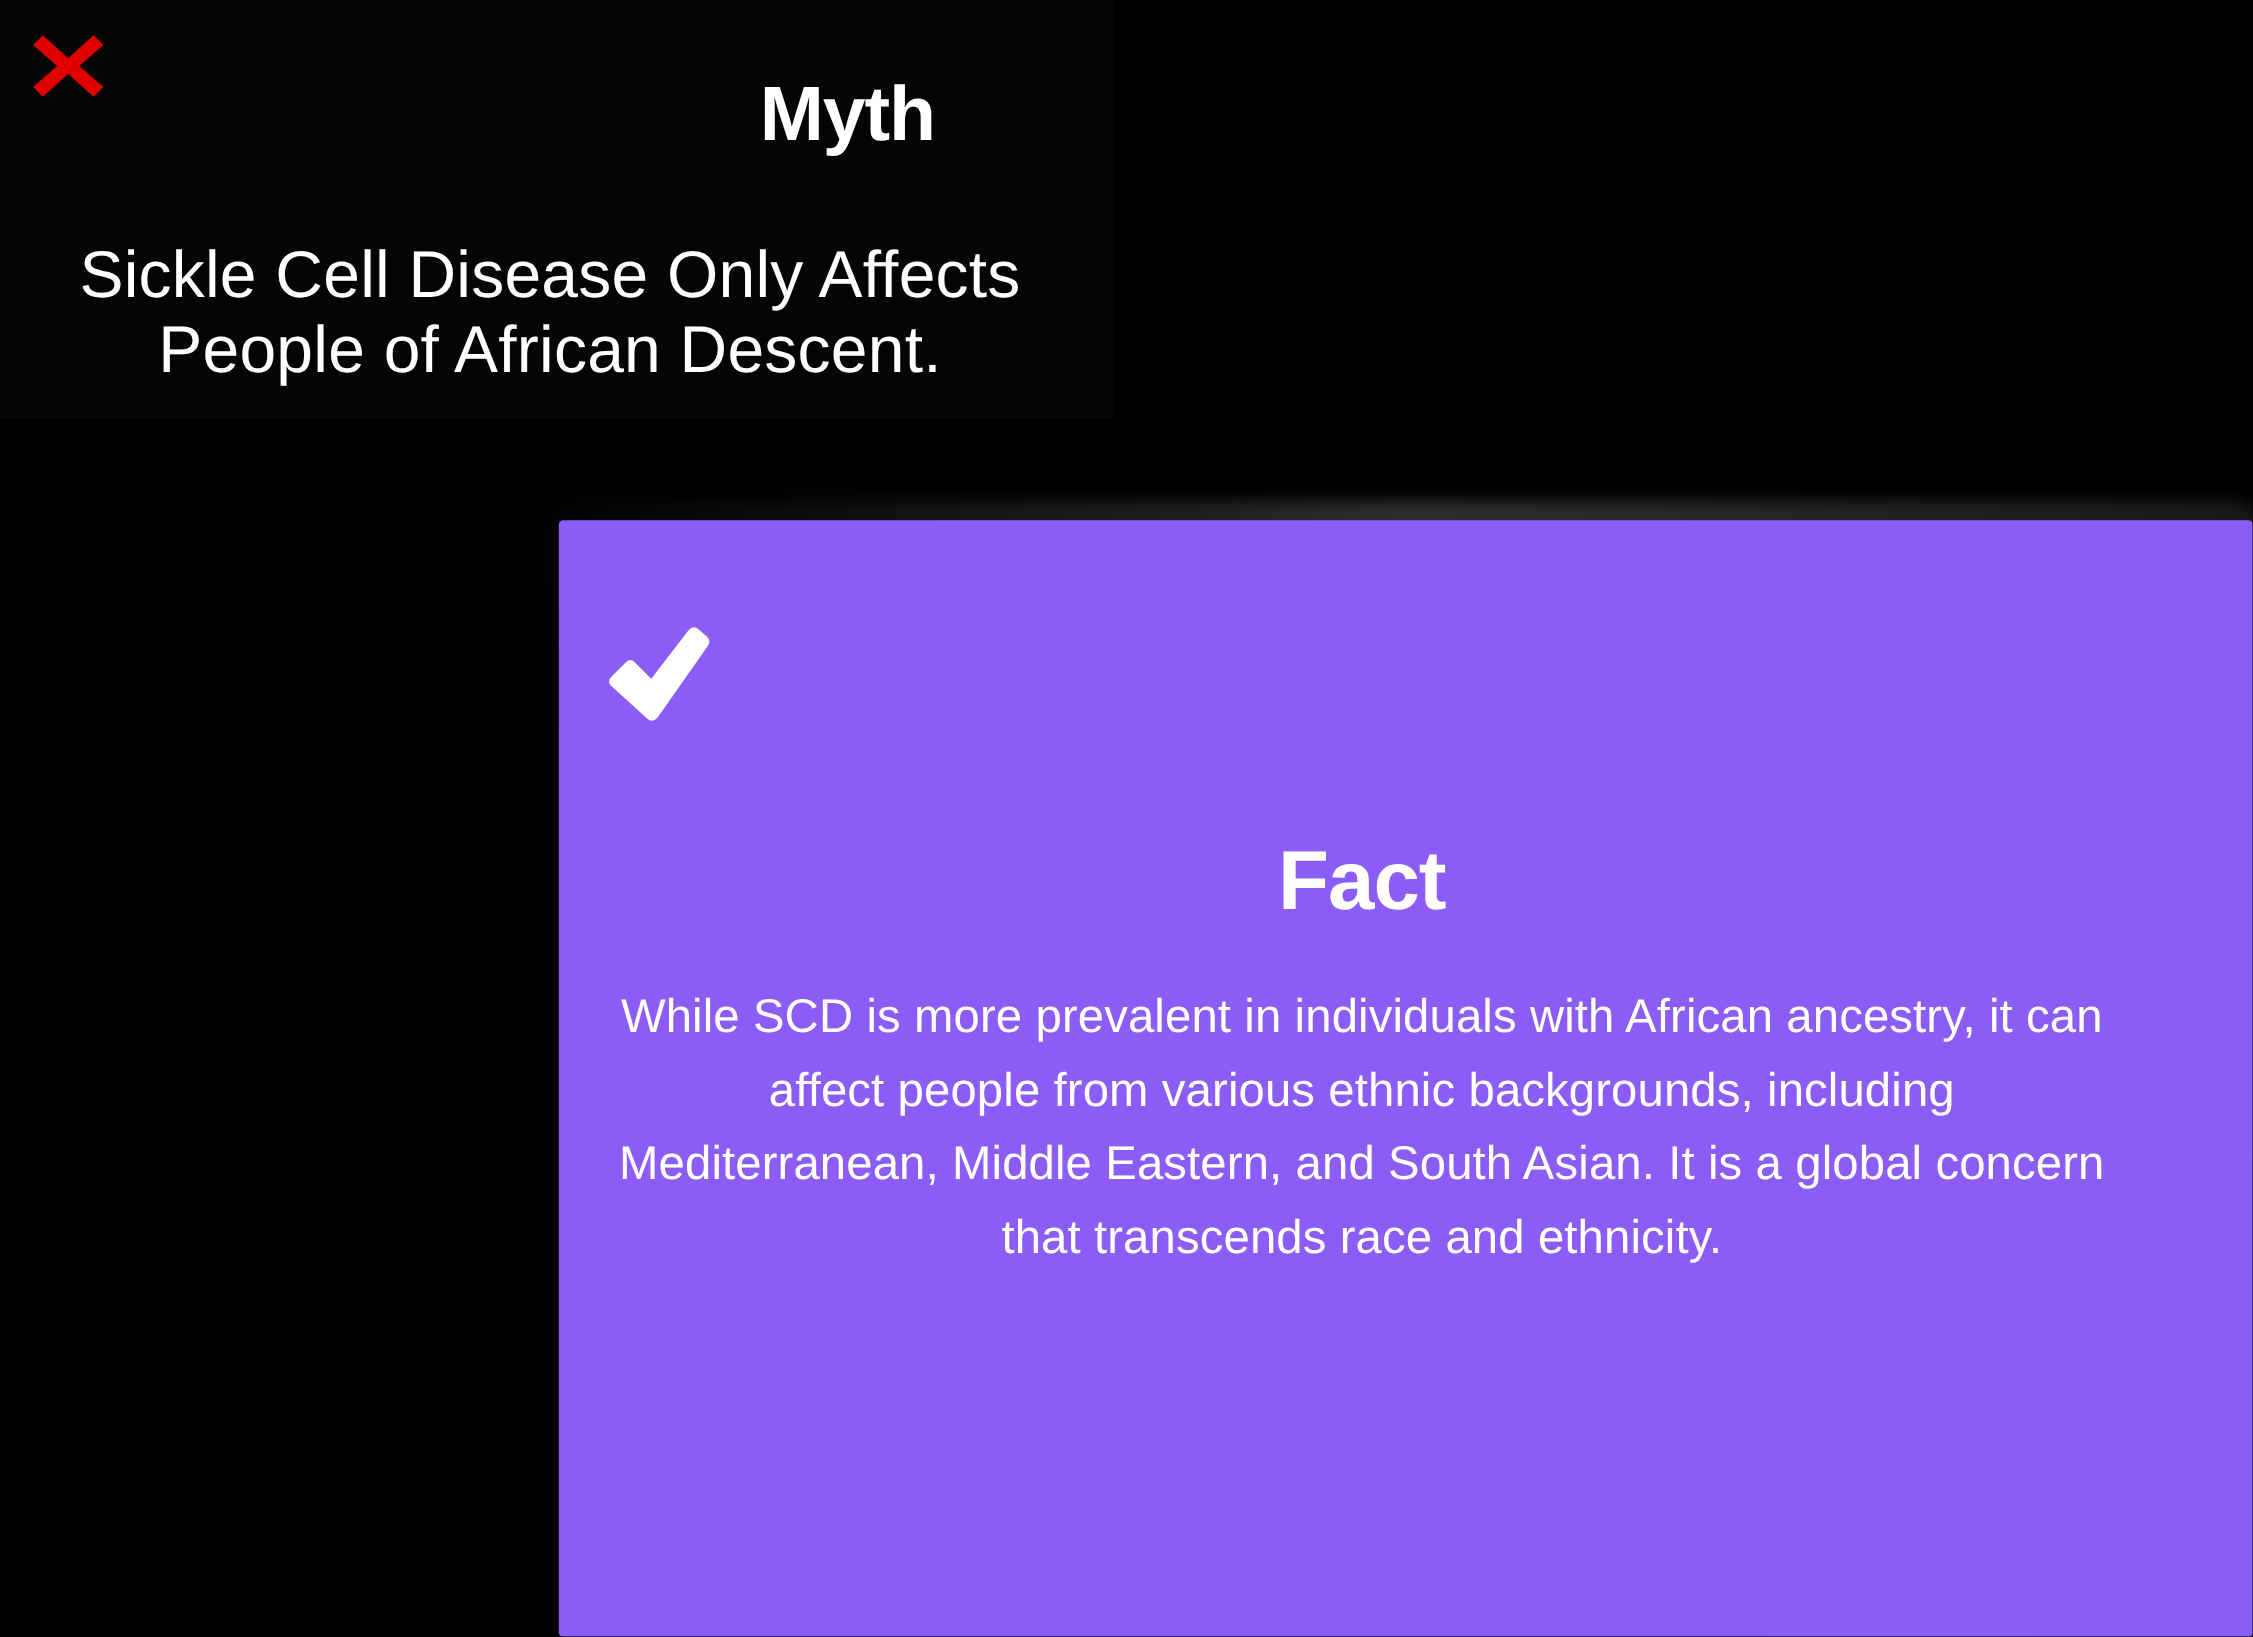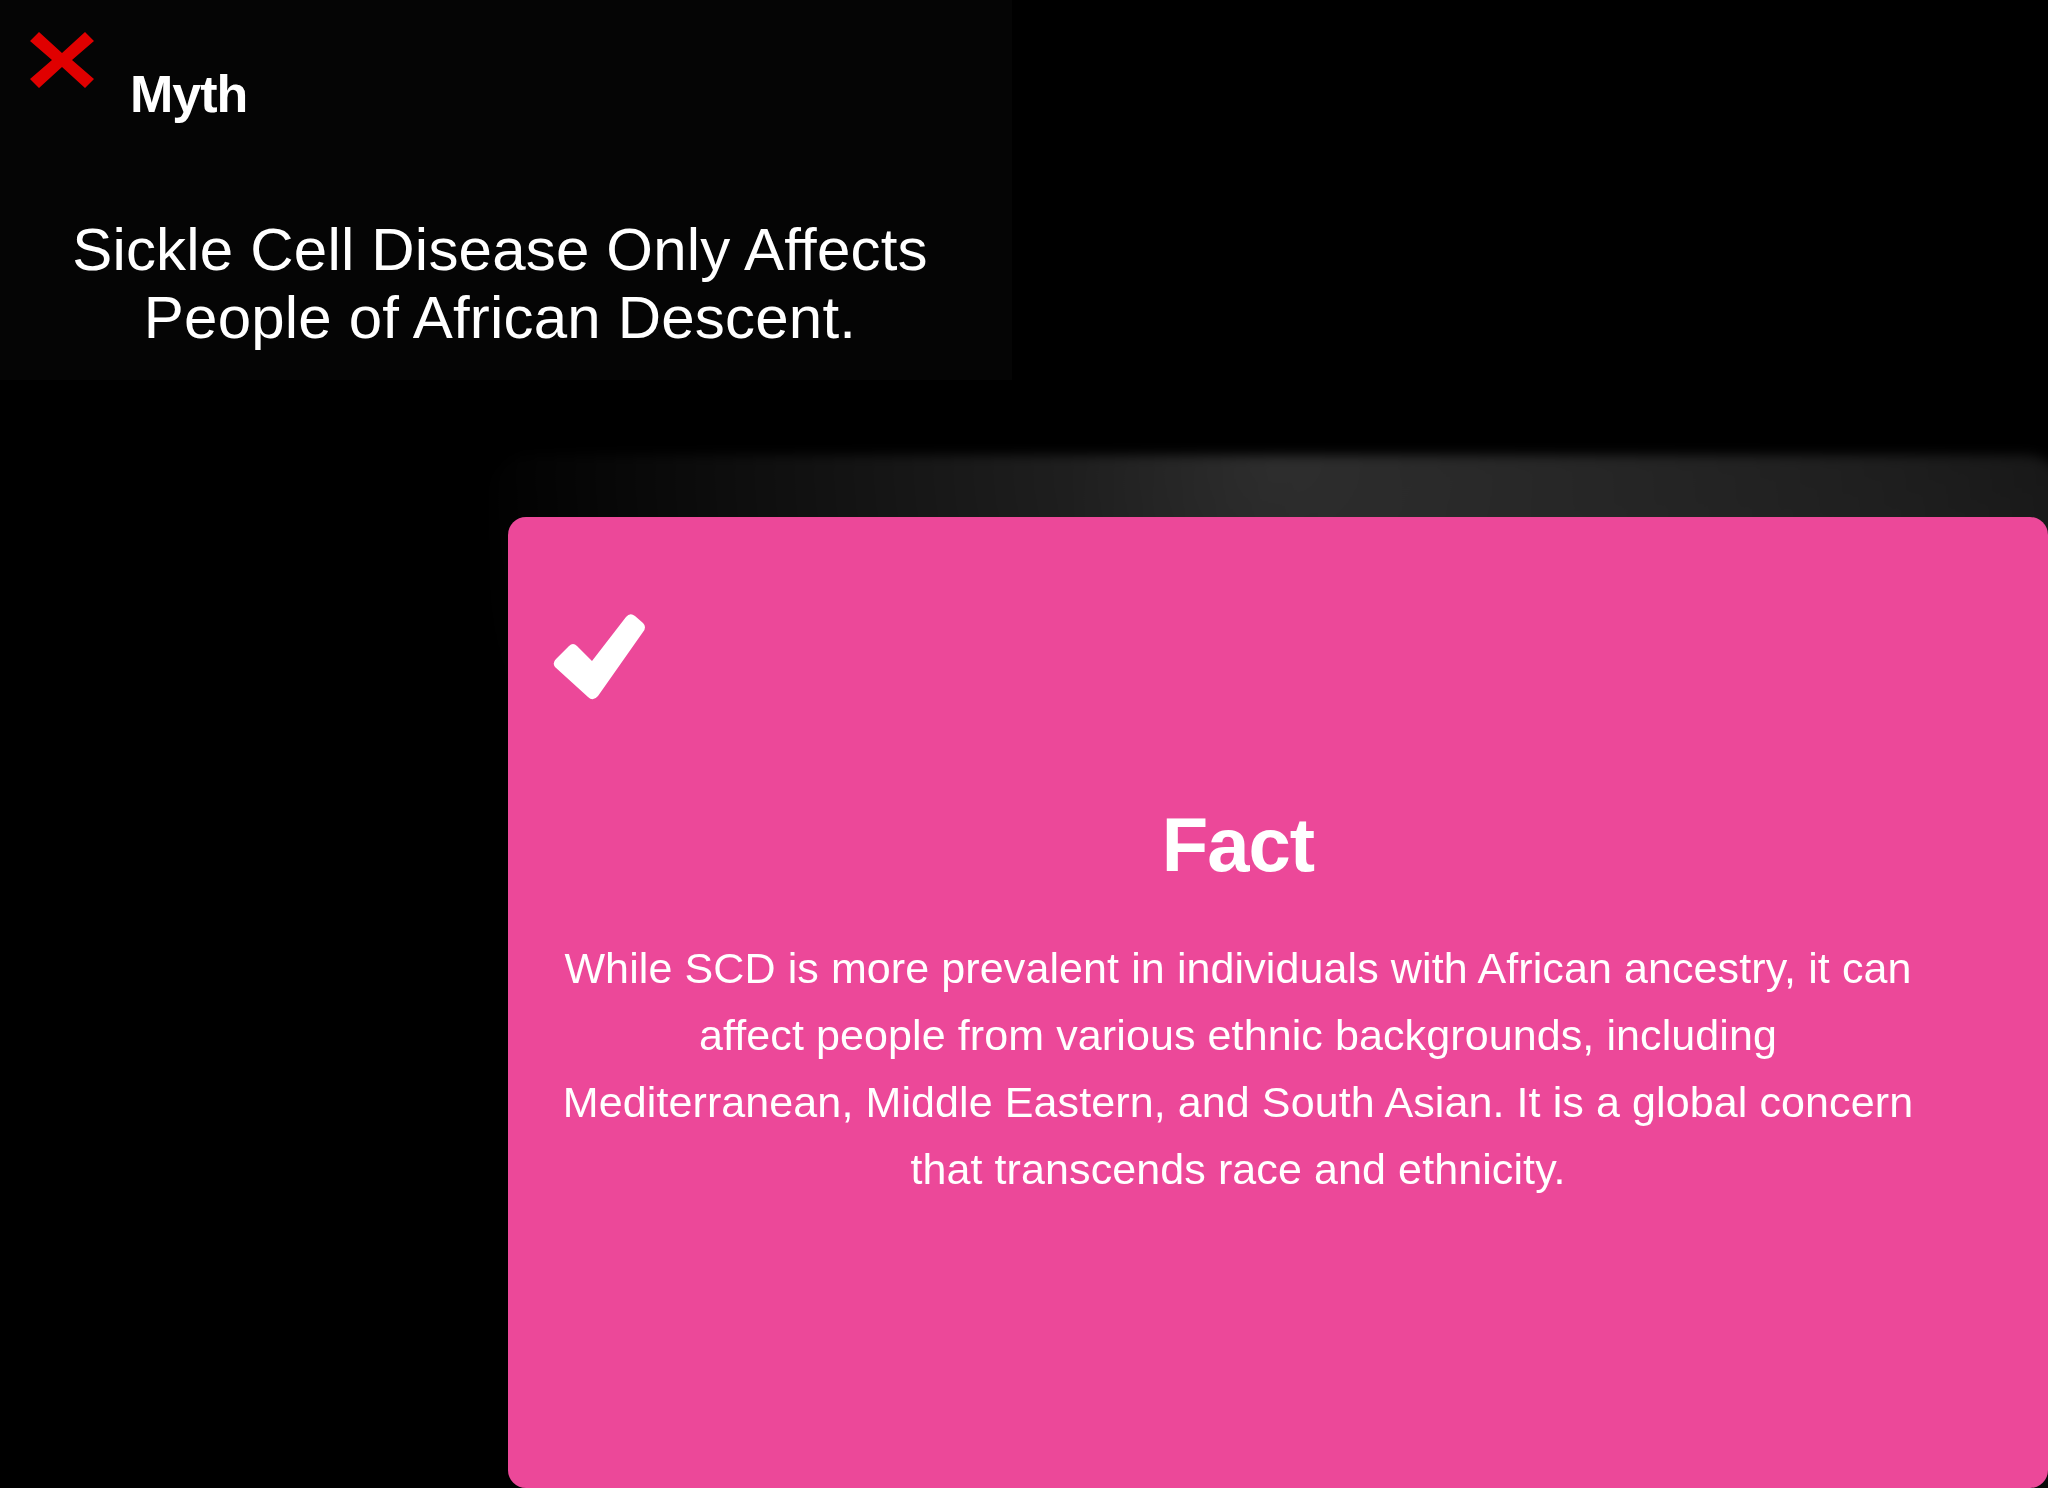--- a/index.html
+++ b/index.html
@@ -35,23 +35,23 @@
     width: 68px;
     height: 64px;
   }
   .x-icon svg { display: block; width: 100%; height: 100%; }
 
   .myth-title {
     position: absolute;
     left: 130px;
     top: 68px;
     width: 720px;
-    text-align: left;
+    text-align: right;
     color: #ffffff;
-    font-size: 52px;
+    font-size: 70px;
     font-weight: 700;
     letter-spacing: -1px;
     line-height: 1;
     white-space: nowrap;
   }
 
   .myth-subtitle {
     position: absolute;
     left: 30px;
     top: 216px;
@@ -83,24 +83,23 @@
     background:
       radial-gradient(circle at 50% 0%, rgba(255,255,255,0.16), rgba(255,255,255,0) 62%),
       radial-gradient(circle at 100% 30%, rgba(255,255,255,0.12), rgba(255,255,255,0) 60%);
     filter: blur(6px);
     pointer-events: none;
   }
 
   .fact-card {
     position: absolute;
     inset: 0;
-    background: #ec4899;
-    border-radius: 18px;
+    background: #8b5cf6;
+    border-radius: 4px;
     overflow: hidden;
-    margin-top: 44px;
   }
 
   .check-icon {
     position: absolute;
     left: 42px;
     top: 88px;
     width: 96px;
     height: 104px;
   }
   .check-icon svg { display: block; width: 100%; height: 100%; }

